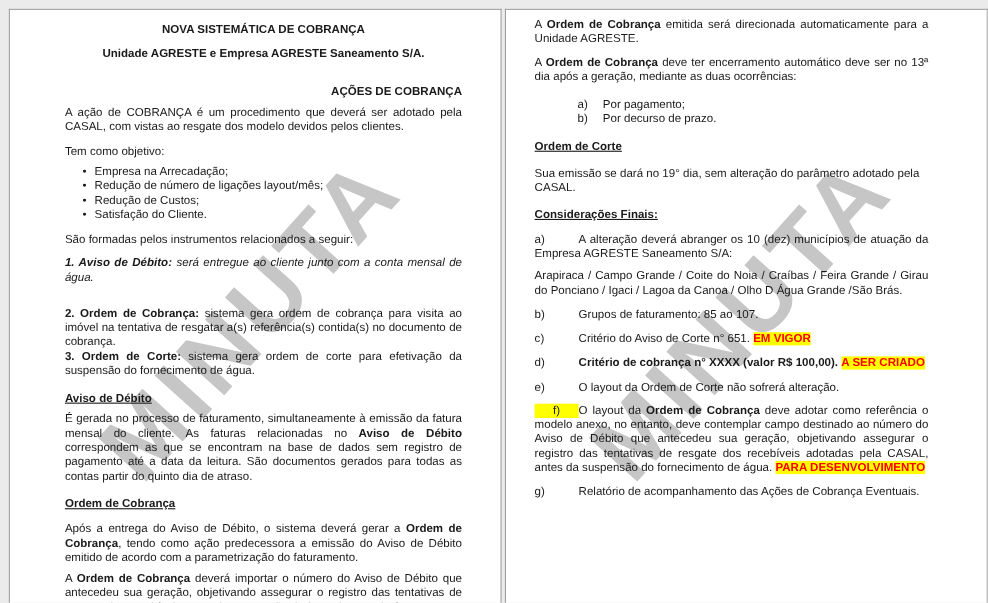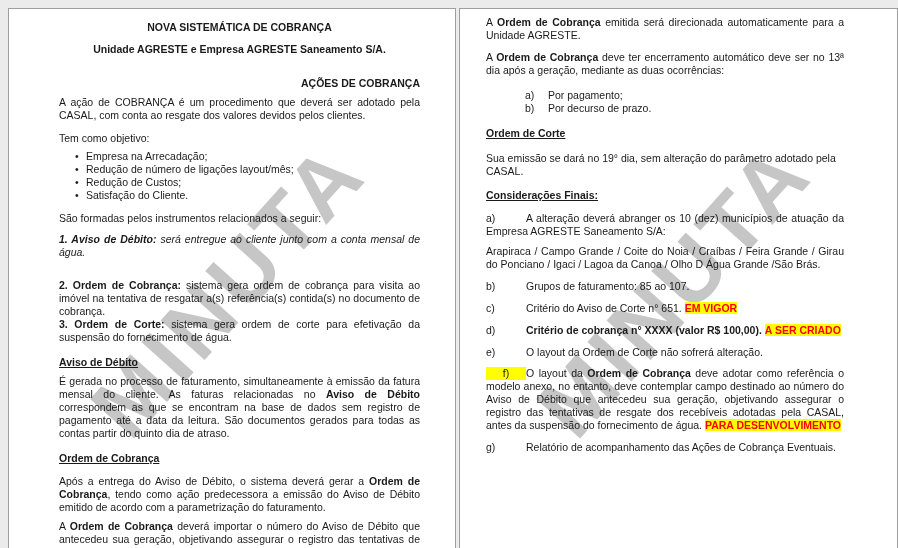--- a/index.html
+++ b/index.html
@@ -42,21 +42,21 @@
 </style>
 </head>
 <body>
 
 <div class="page" id="page-left">
   <div class="wm">MINUTA</div>
   <div class="content">
       <p class="blk" style="text-align: center;"><span class="b">NOVA SISTEMÁTICA DE COBRANÇA</span></p>
       <p class="blk" style="text-align: center; margin-top: 9px;"><span class="b">Unidade AGRESTE e Empresa AGRESTE Saneamento S/A.</span></p>
       <p class="blk" style="text-align: right; margin-top: 21px;"><span class="b">AÇÕES DE COBRANÇA</span></p>
-      <p class="blk" style="text-align: justify; margin-top: 6px;"><span>A ação de COBRANÇA é um procedimento que deverá ser adotado pela CASAL, com conta ao resgate dos valores devidos pelos clientes.</span></p>
+      <p class="blk" style="text-align: justify; margin-top: 6px;"><span>A ação de COBRANÇA é um procedimento que deverá ser adotado pela CASAL, com vistas ao resgate dos modelo devidos pelos clientes.</span></p>
       <p class="blk" style="margin-top: 10px;"><span>Tem como objetivo:</span></p>
       <div class="ul" style="margin-top: 5px;">
         <div class="li">
           <span class="dot">•</span>
           <span>Empresa na Arrecadação;</span>
         </div>
         <div class="li">
           <span class="dot">•</span>
           <span>Redução de número de ligações layout/mês;</span>
         </div>

